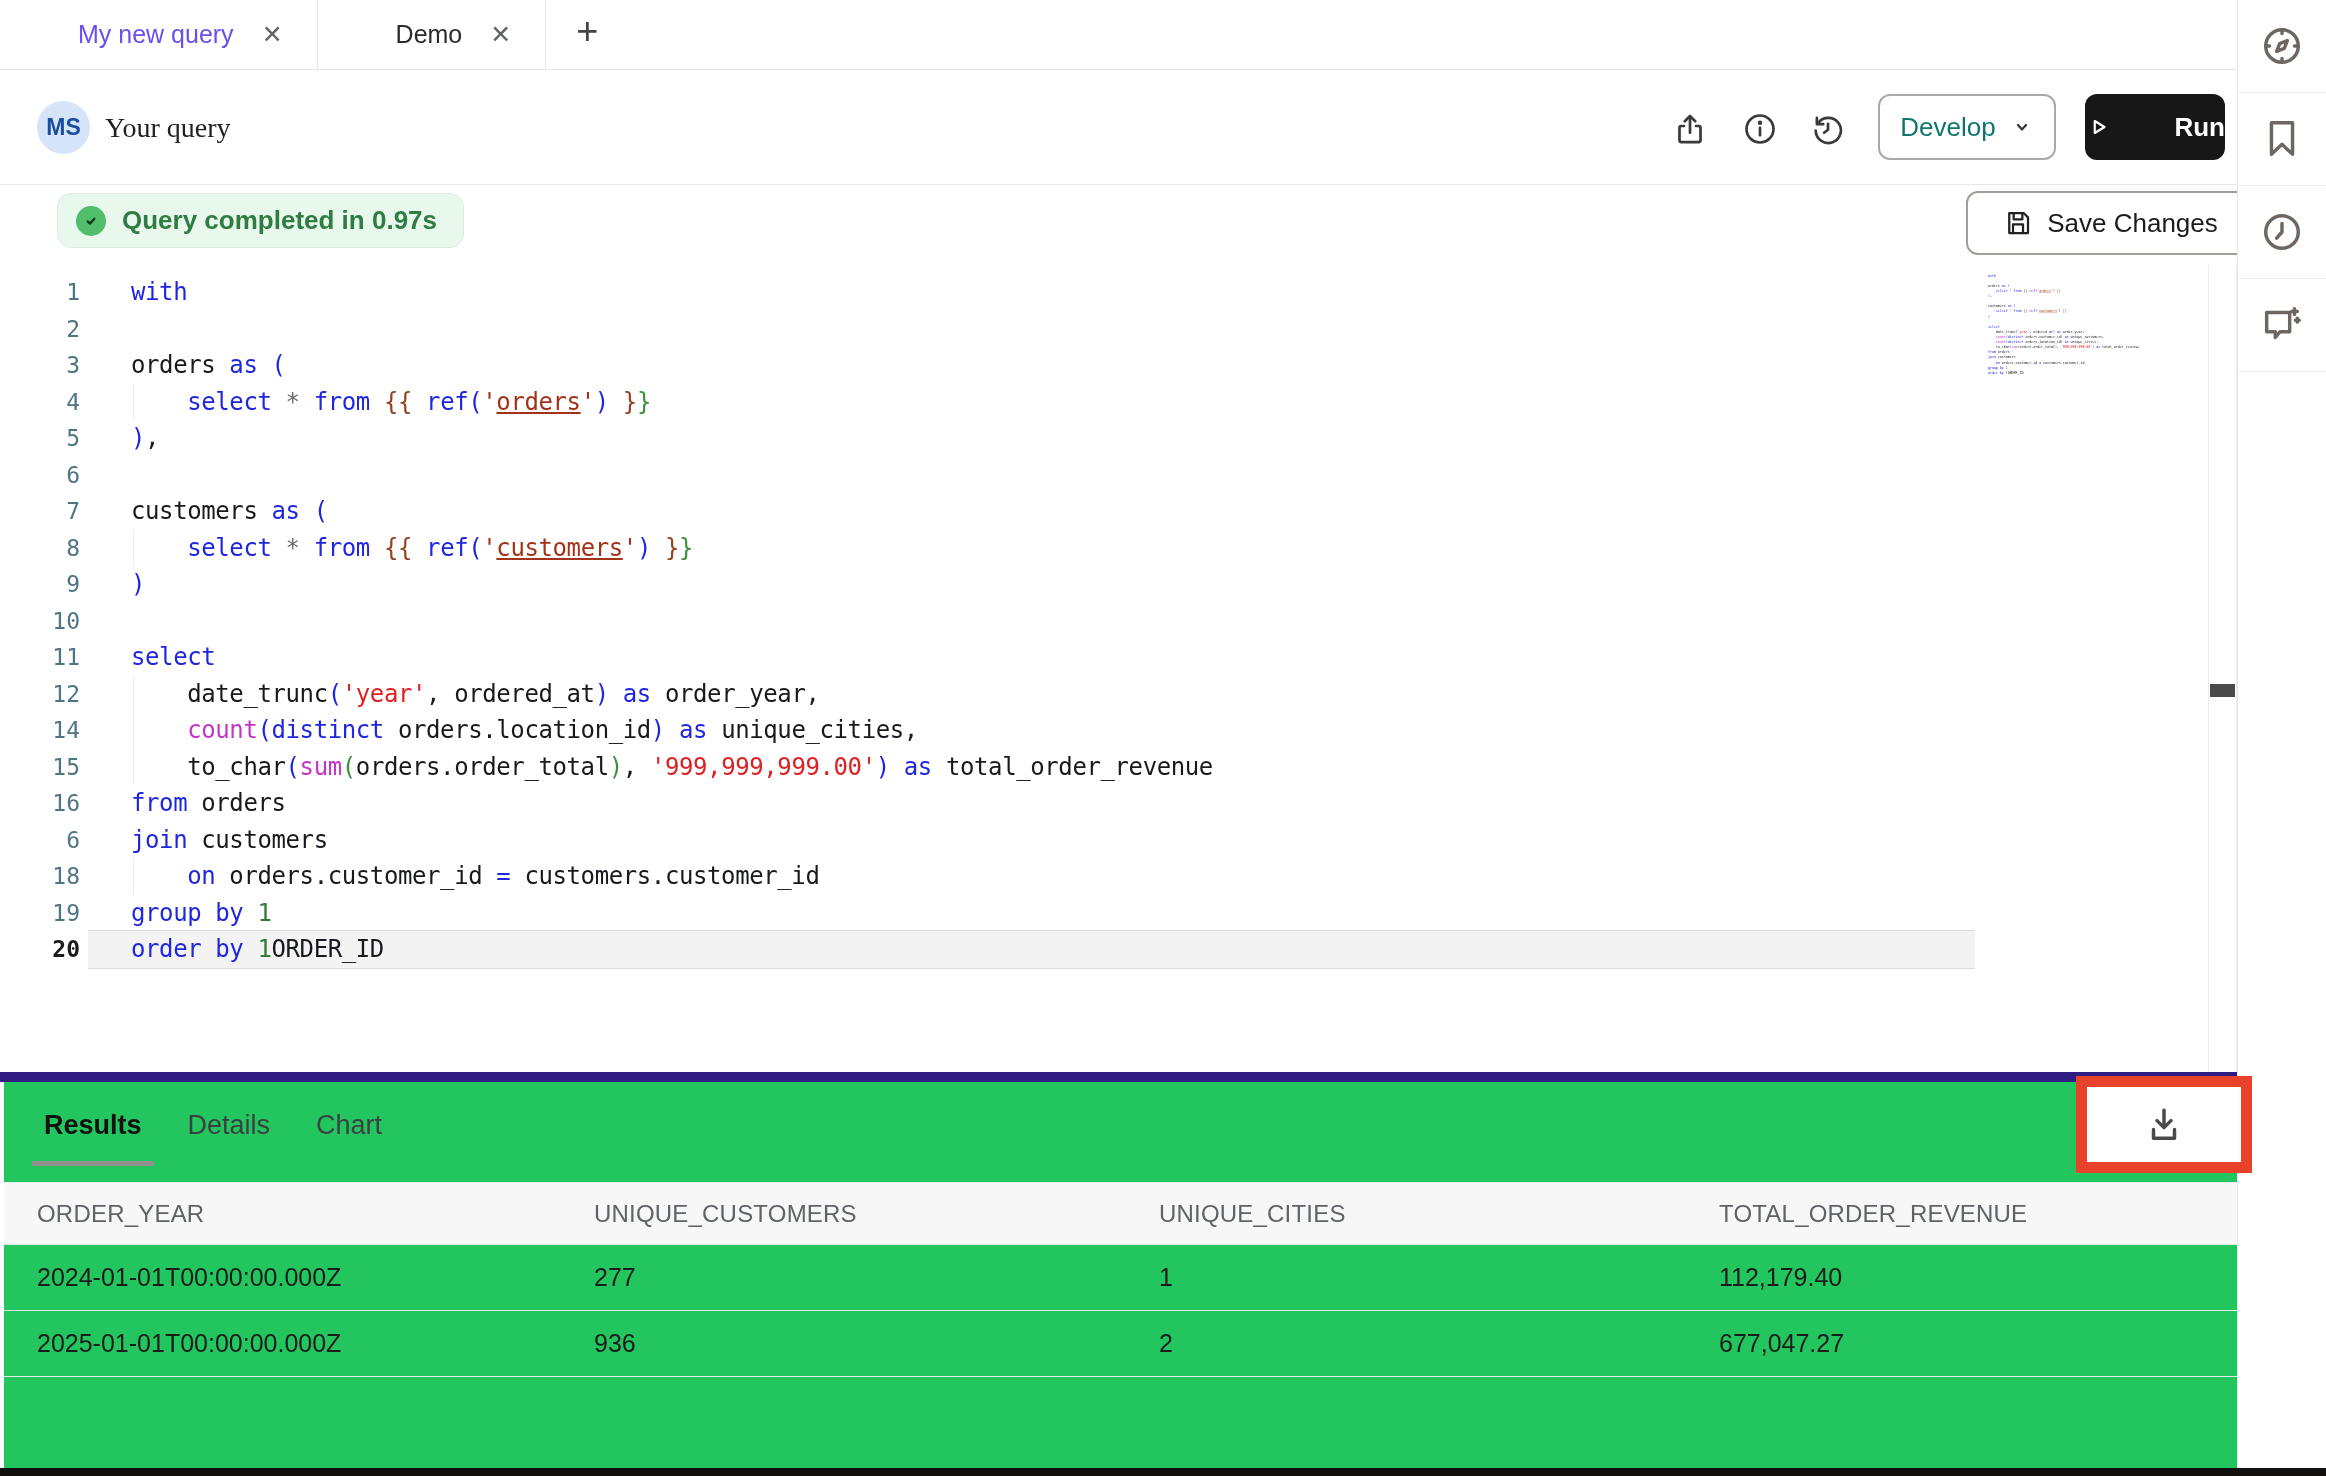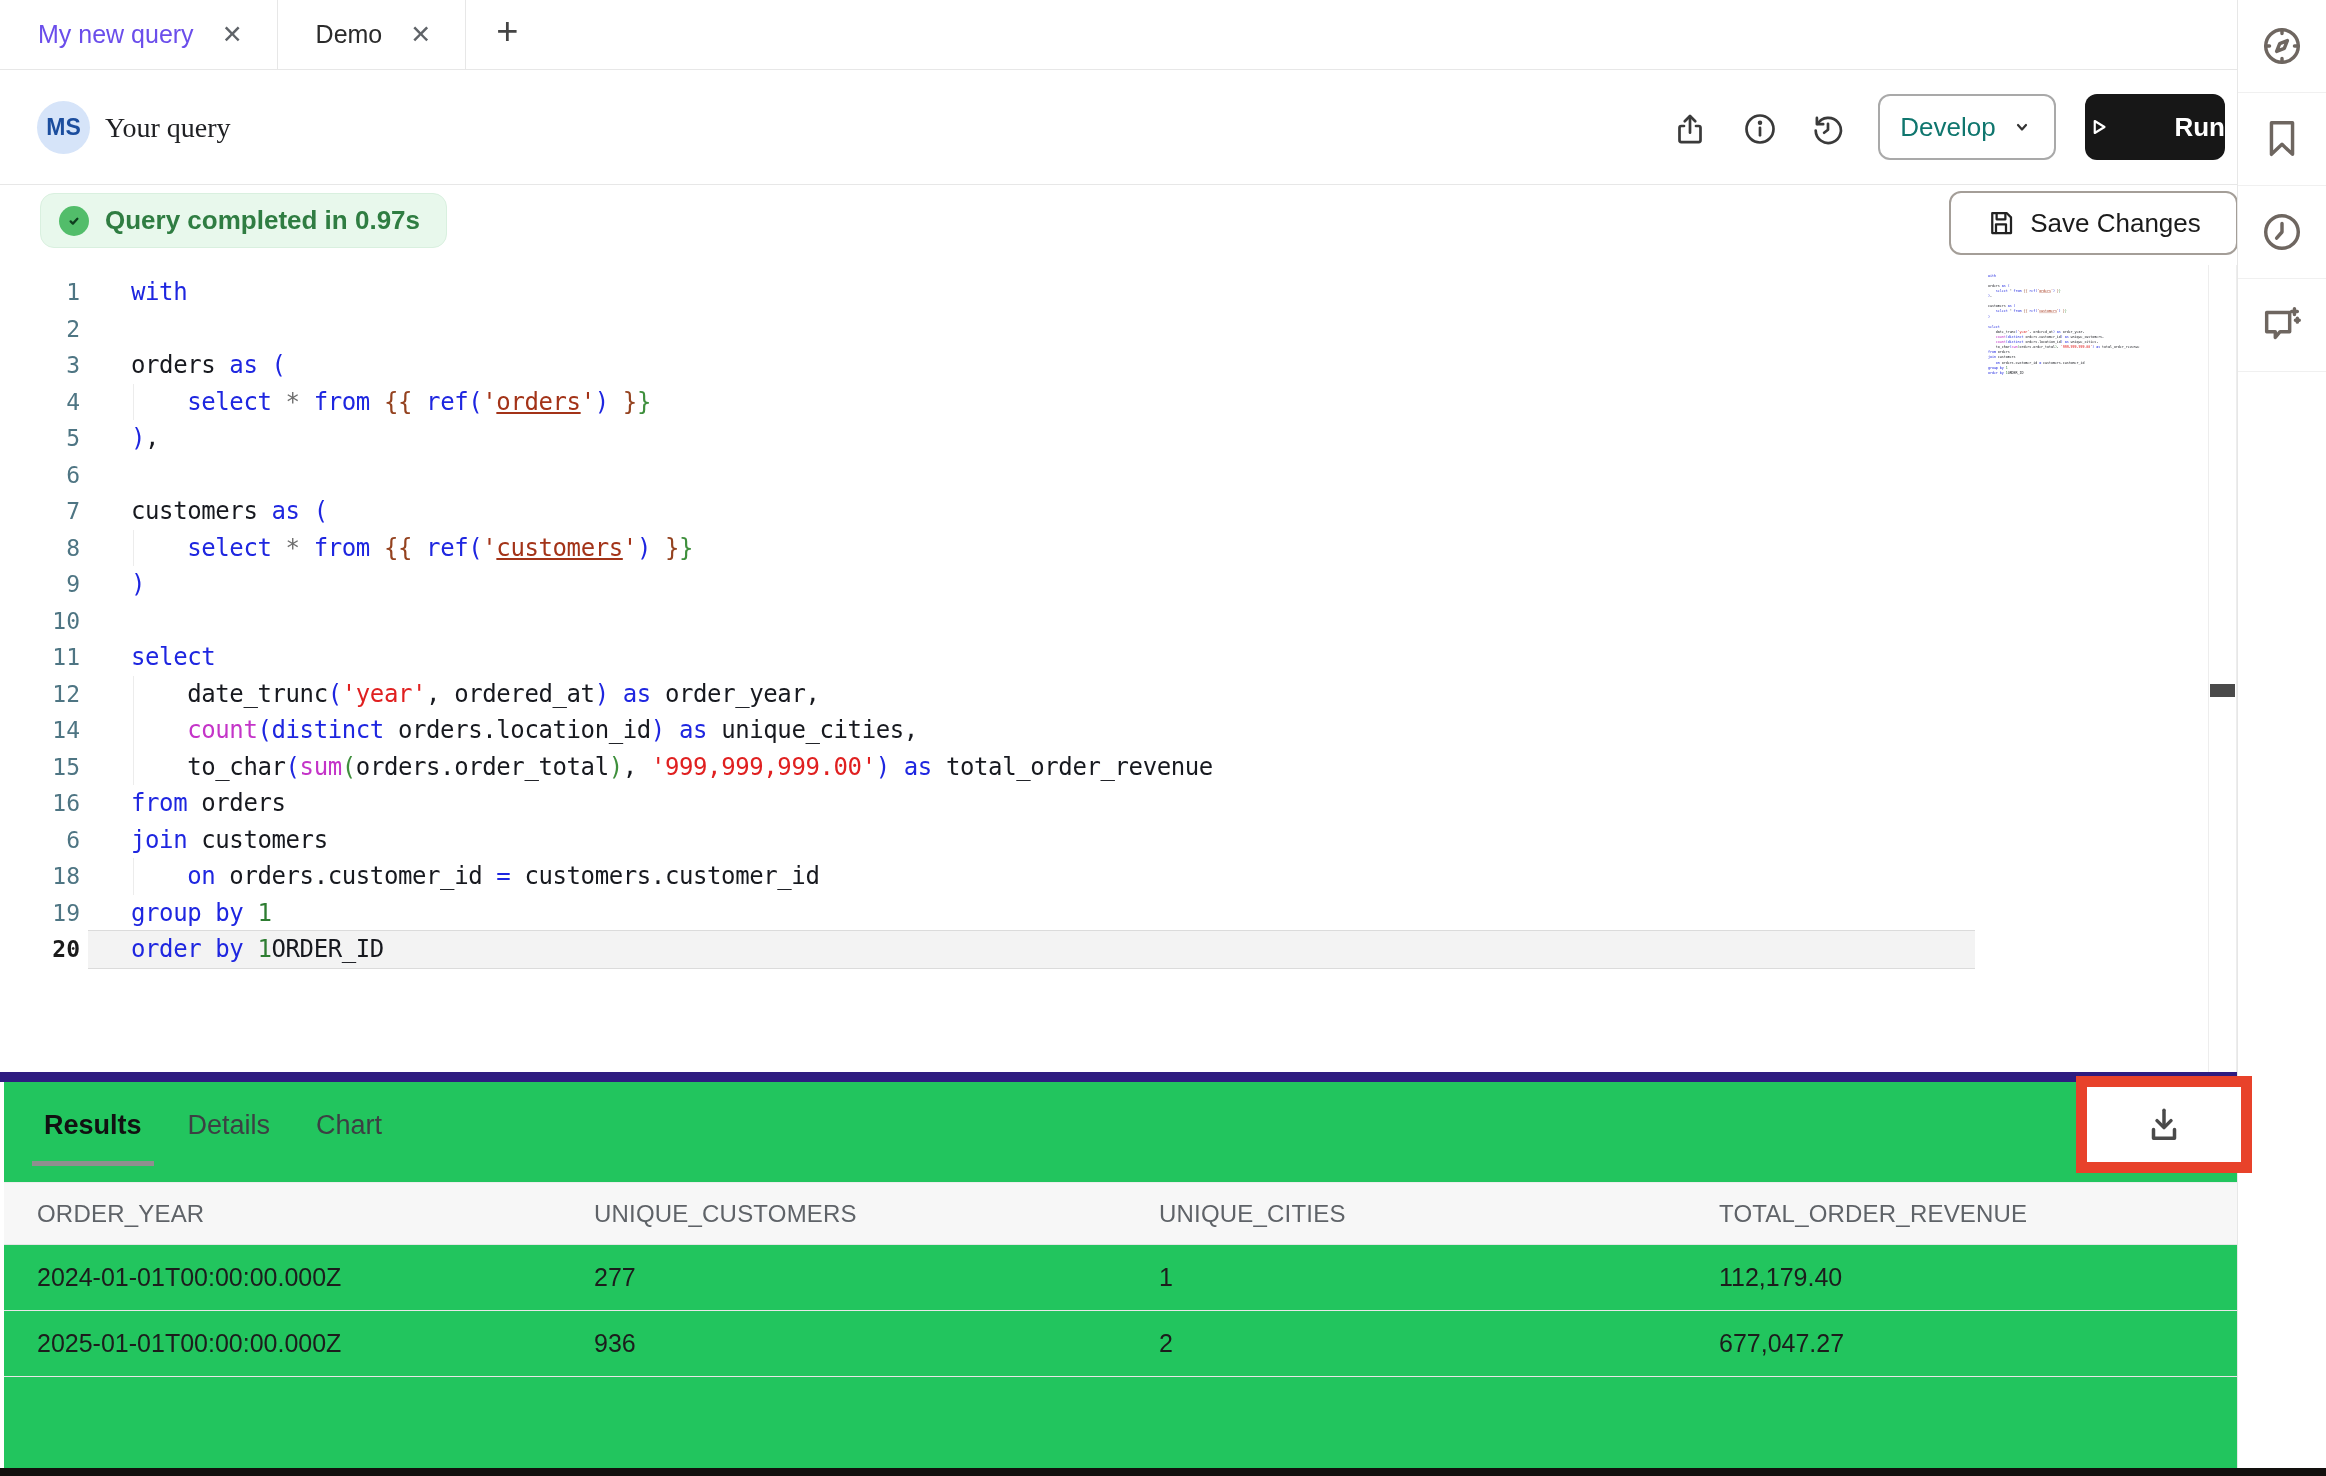--- a/index.html
+++ b/index.html
@@ -3,41 +3,41 @@
 <meta charset="utf-8">
 <style>
   * { margin:0; padding:0; box-sizing:border-box; }
   html,body { background:#fff; }
   body { width:2326px; height:1476px; font-family:"Liberation Sans", sans-serif; color:#17191f; overflow:hidden; }
   .app { position:relative; width:2326px; height:1476px; background:#fff; overflow:hidden; }
 
   
   .tabbar { position:absolute; left:0; top:0; width:2237px; height:70px; border-bottom:1px solid #e7e7e7; display:flex; align-items:stretch; background:#fff; }
   #file-tabs { display:flex; }
-  .tab { display:flex; align-items:center; padding:0 34px 0 38px; border-right:1px solid #e7e7e7; font-size:25px; color:#2b2b2b; cursor:pointer; background:#fff; }
+  .tab { display:flex; align-items:center; padding:0 34px 0 38px; border-right:1px solid #e7e7e7; font-size:25px; color:#2b2b2b; cursor:pointer; background:#fff;margin-left:40px; }
   .tab.active .tab-label { color:#6b4eeb; }
   .tab-close { margin-left:28px; color:#5f6368; font-size:25px; line-height:1; }
   .plus-btn { border:none; background:none; font-size:38px; font-weight:300; color:#444; padding:0 0 6px 30px; cursor:pointer; }
 
   
   .header { position:absolute; left:0; top:70px; width:2237px; height:115px; border-bottom:1px solid #e7e7e7; background:#fff; }
   .avatar { position:absolute; left:37px; top:31px; width:53px; height:53px; border-radius:50%; background:#d6e4f9; color:#1b4d9e; font-weight:700; font-size:23px; display:flex; align-items:center; justify-content:center; }
   .qtitle { position:absolute; left:105px; top:42px; font-size:28px; color:#202124;font-family:Liberation Serif, serif; }
   .hicon { position:absolute; top:37px; width:44px; height:44px; border:none; background:none; cursor:pointer; display:flex; align-items:center; justify-content:center; }
   .hicon svg { width:36px; height:36px; stroke:#3a3a3a; fill:none; stroke-width:1.8; stroke-linecap:round; stroke-linejoin:round; }
   .ic-share { left:1668px; }
   .ic-info { left:1738px; }
   .ic-history { left:1806px; }
   .develop-btn { position:absolute; left:1878px; top:24px; width:178px; height:66px; border:2px solid #a9a9a9; border-radius:12px; background:#fff; font-size:26px; color:#0f766e; display:flex; align-items:center; justify-content:center; gap:14px; cursor:pointer; font-family:inherit; }
   .develop-btn svg { width:24px; height:24px; stroke:#333; fill:none; stroke-width:2.2; stroke-linecap:round; stroke-linejoin:round; }
   .run-btn { position:absolute; left:2085px; top:24px; width:140px; height:66px; border:none; border-radius:12px; background:#171717; color:#fff; font-size:26px; font-weight:600; display:flex; align-items:center; justify-content:space-between; gap:13px; cursor:pointer; font-family:inherit; }
   .run-btn svg { width:26px; height:26px; stroke:#fff; fill:none; stroke-width:2; stroke-linejoin:round; }
 
   
-  .statusrow { position:absolute; left:0; top:186px; width:2237px; height:79px; background:#fff; }
+  .statusrow { position:absolute; left:17px; top:186px; width:2237px; height:79px; background:#fff; }
   .status-pill { position:absolute; left:40px; top:7px; height:55px; border-radius:14px; background:#e8f8ec; border:1px solid #d9f0df; display:flex; align-items:center; gap:16px; padding:0 26px 0 18px; }
   .check-circle { width:30px; height:30px; border-radius:50%; background:#52bd6a; display:flex; align-items:center; justify-content:center; }
   .check-circle svg { width:18px; height:18px; stroke:#0e3d1e; fill:none; stroke-width:3; stroke-linecap:round; stroke-linejoin:round; }
   .status-text { color:#2f7d42; font-size:26px; font-weight:700; }
   .save-btn { position:absolute; left:1949px; top:5px; width:289px; height:64px; background:#fff; border:2px solid #a49e98; border-radius:12px; font-size:26px; color:#1b1b1b; display:flex; align-items:center; justify-content:center; gap:14px; cursor:pointer; font-family:inherit; }
   .save-btn svg { width:30px; height:30px; stroke:#222; fill:none; stroke-width:1.8; stroke-linejoin:round; stroke-linecap:round; }
 
   
   .editor { position:absolute; left:0; top:265px; width:2237px; height:807px; background:#fff; }
   #code-lines { position:absolute; left:0; top:9px; right:0; font-family:"DejaVu Sans Mono", monospace; font-size:24px; letter-spacing:-0.4px; }

